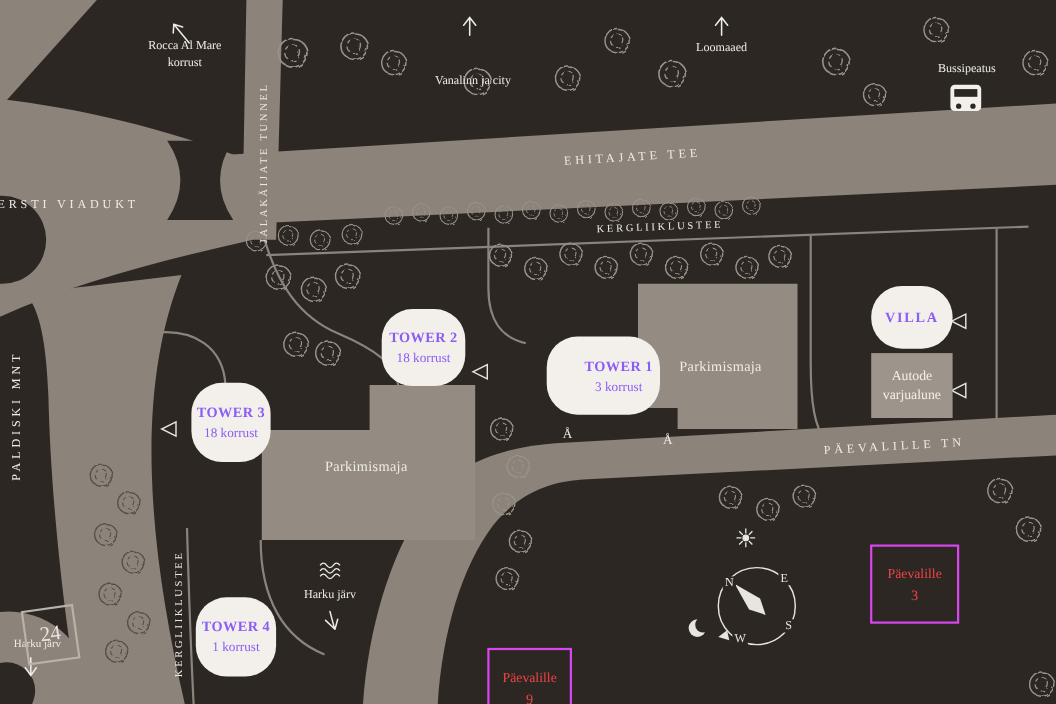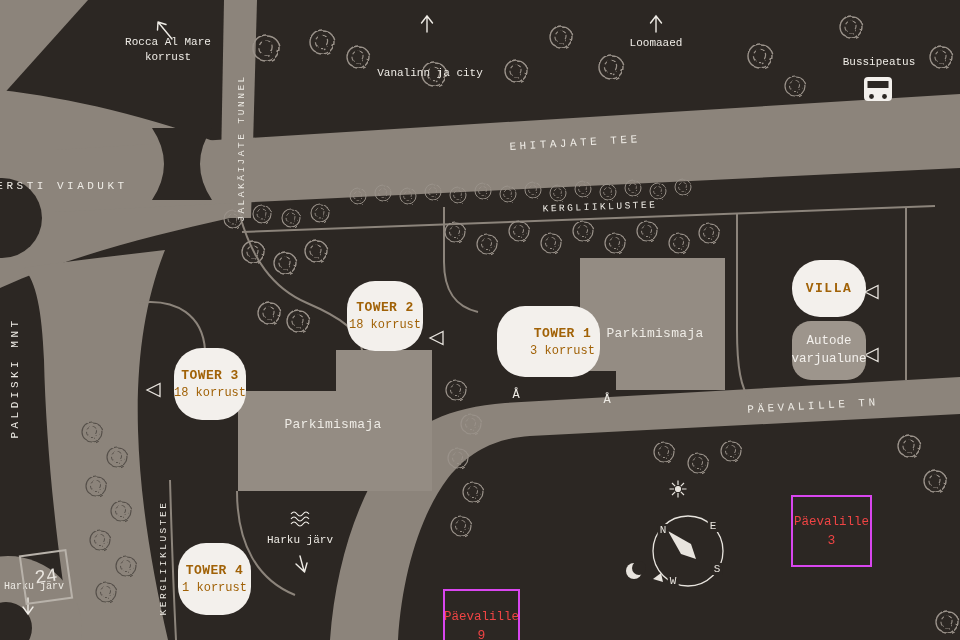--- a/index.html
+++ b/index.html
@@ -1,28 +1,28 @@
 <!DOCTYPE html>
 <html><head>
 <meta charset="utf-8">
 <style>
   html,body{margin:0;padding:0;background:#2c2723;}
   #stage{position:relative;width:960px;height:640px;background:#2c2723;overflow:hidden;
-         font-family:Liberation Mono, monospace;}
+         font-family:Liberation Serif, serif;}
   #stage svg{position:absolute;left:0;top:0;}
   .t{position:absolute;color:#eeebe5;white-space:nowrap;}
   .roadlbl{font-size:11px;letter-spacing:3.5px;}
   .roadlbl.sm{font-size:9.5px;letter-spacing:2.5px;}
   .dest{font-size:11px;text-align:center;line-height:1.4;}
   .box{position:absolute;display:flex;flex-direction:column;align-items:center;justify-content:center;
        text-align:center;}
-  .box.white{background:#f3f0ec;color:#a16207;border-radius:28px;}
+  .box.white{background:#f3f0ec;color:#8b5cf6;border-radius:28px;}
   .box .nm{font-size:13px;font-weight:600;letter-spacing:.4px;}
   .box .fl{font-size:12px;margin-top:3px;}
-  .box.shelter{background:#9d958c;color:#f3f0ec;font-size:12.5px;line-height:1.4;border-radius:19px;}
+  .box.shelter{background:#9d958c;color:#f3f0ec;font-size:12.5px;line-height:1.4;}
   .box.outline{border:2px solid #d946ef;color:#ef4444;margin-top:48px;}
   .box.outline .nm2{font-size:12.5px;}
   .box.outline .num{font-size:13px;margin-top:4px;}
   .plbl{font-size:13px;letter-spacing:.3px;}
   .cl{position:absolute;font-size:11px;color:#e9e5df;background:#2c2723;padding:0 2px;}
   .gate{font-size:12px;}
   #sign24{position:absolute;left:22px;top:552px;width:44px;height:46px;border:2px solid #b8b2aa;
           color:#e9e5df;font-size:19px;display:flex;align-items:center;justify-content:center;
           transform:rotate(-8deg);}
 </style>

